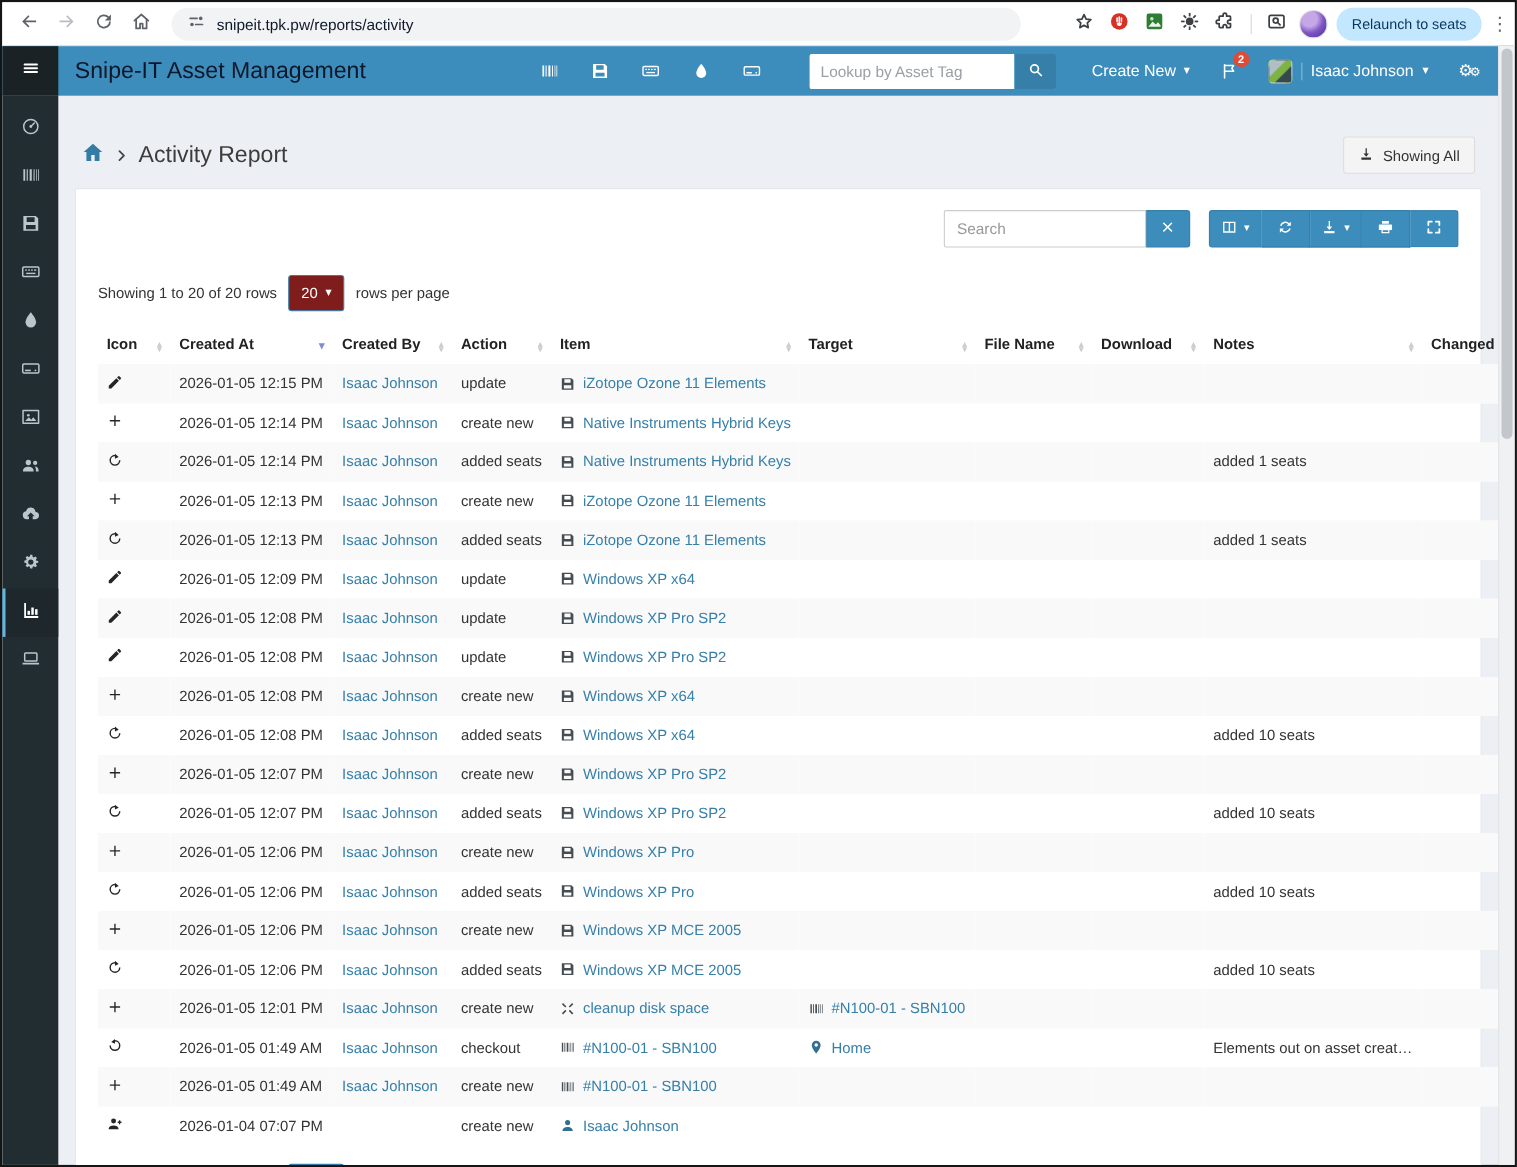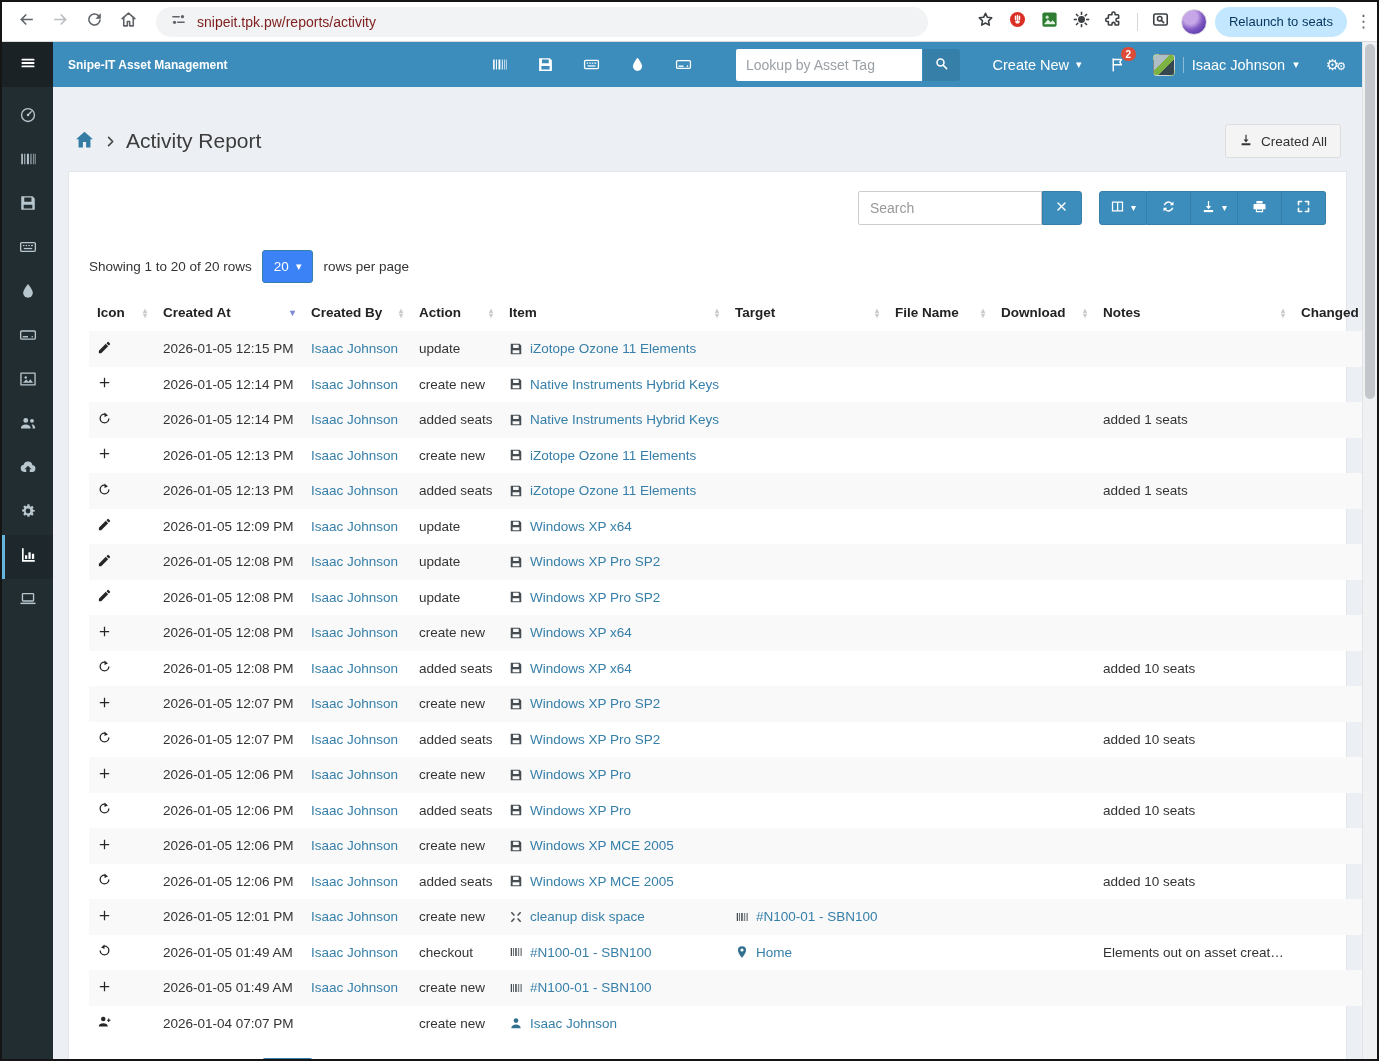--- a/index.html
+++ b/index.html
@@ -11,21 +11,21 @@
   
   .chrome { height:40px; background:#fff; border-bottom:1px solid #d9dbdd;
             display:flex; align-items:center; padding:0 8px; gap:2px; }
   .nav-btn { width:32px; height:32px; border-radius:50%; display:flex; align-items:center;
              justify-content:center; color:#5f6368; flex:none; }
   .nav-btn svg { width:19px; height:19px; }
   .nav-btn.disabled { color:#b9bdc1; }
   .omnibox { flex:none; width:772px; height:30px; background:#f1f3f4; border-radius:15px;
              display:flex; align-items:center; padding:0 14px; gap:10px; color:#5f6368; margin-left:10px; }
   .omnibox .oicon svg { width:17px; height:17px; }
-  .omnibox .url { color:#7f1d1d; font-size:14px; white-space:nowrap; }
+  .omnibox .url { color:#0f172a; font-size:14px; white-space:nowrap; }
   .chrome-right { display:flex; align-items:center; margin-left:8px; gap:8px; flex:1; justify-content:flex-end; }
   .ext { width:24px; height:24px; display:flex; align-items:center; justify-content:center; color:#3c4043; flex:none; }
   .ext svg { width:19px; height:19px; }
   .chrome-div { width:1px; height:18px; background:#d5d7d9; margin:0 3px; flex:none; }
   .chrome-avatar { width:26px; height:26px; border-radius:50%; flex:none;
         background:radial-gradient(circle at 35% 30%, #c7a6e8 0 30%, #7e57c2 55%, #4527a0); border:1px solid #e0e0e0; }
   .relaunch { height:30px; background:#c2e7ff; color:#07355c; border:none; border-radius:15px;
               padding:0 14px; font-size:13px; display:flex; align-items:center; white-space:nowrap;
               font-family:"Liberation Sans", sans-serif; }
   .kebab { color:#5f6368; font-size:17px; width:14px; text-align:center; flex:none; }
@@ -34,22 +34,22 @@
   .app { position:relative; height:calc(100% - 40px); padding-right:15px; }
   .scrollbar { position:absolute; top:0; right:0; width:15px; height:100%;
                background:#eff1f2; border-left:1px solid #e1e3e5; }
   .scroll-thumb { position:absolute; top:2px; left:2px; right:2px; height:355px;
                   background:#c3c7cb; border-radius:7px; }
 
   .navbar { height:45px; display:flex; align-items:stretch; background:#3c8dbc; }
   .logo-sq { width:51px; background:#1a2226; color:#fff; display:flex; align-items:center;
              justify-content:center; flex:none; }
   .logo-sq svg { width:18px; height:18px; }
-  .brand { color:#ffffff; font-size:12px; display:flex; align-items:center; padding-left:15px;
-           white-space:nowrap; width:272px; flex:none;font-weight:bold; }
+  .brand { color:#0f172a; font-size:21px; display:flex; align-items:center; padding-left:15px;
+           white-space:nowrap; width:272px; flex:none; }
   .quick { display:flex; align-items:center; gap:29px; margin-left:166px; color:#fff; flex:none; }
   .quick .qicon svg { width:17px; height:17px; display:block; }
   .topsearch { display:flex; align-items:center; margin-left:44px; flex:none;border-radius:17px; }
   .topsearch input { width:186px; height:32px; border:none; outline:none; padding:0 10px;
                      font-size:14px; color:#333; border-radius:2px 0 0 2px;
                      font-family:"Liberation Sans", sans-serif; }
   .topsearch input::placeholder { color:#9aa0a6; }
   .topsearch button { width:37px; height:32px; background:#367fa9; border:none; color:#fff;
                       border-radius:0 3px 3px 0; margin-left:1px; display:flex; align-items:center; justify-content:center; }
   .topsearch button svg { width:15px; height:15px; }
@@ -102,27 +102,27 @@
   .btn-group .tbtn { min-width:44px; height:34px; background:#3c8dbc; border:1px solid #367fa9;
                      border-left-width:0; color:#fff; display:flex; align-items:center;
                      justify-content:center; gap:6px; padding:0 10px; }
   .btn-group .tbtn:first-child { border-left-width:1px; border-radius:3px 0 0 3px; }
   .btn-group .tbtn:last-child { border-radius:0 3px 3px 0; }
   .btn-group .tbtn svg { width:15px; height:15px; }
   .tbtn .caret-ch { font-size:10px; }
 
   .pg-detail { display:flex; align-items:center; gap:10px; margin:25px 0 11px; font-size:13.5px; color:#333; }
   .pg-detail.bottom { margin-top:17px; }
-  .page-size-btn { background:#3b82f6; border:1px solid #367fa9; color:#fff; height:33px;
+  .page-size-btn { background:#7f1d1d; border:1px solid #367fa9; color:#fff; height:33px;
                    padding:0 11px; border-radius:3px; display:flex; align-items:center; gap:7px;
                    font-size:13.5px; font-family:"Liberation Sans", sans-serif; }
 
   table { width:100%; border-collapse:collapse; table-layout:fixed; font-size:13.5px; color:#333; }
   thead th { font-weight:bold; text-align:left; padding:8px; height:37px; color:#222; }
-  .th-inner { display:flex; align-items:center; justify-content:space-between; }
+  .th-inner { display:flex; align-items:flex-end; justify-content:space-between; }
   .sorts { display:inline-flex; flex-direction:column; color:#ccc; font-size:8px; line-height:5px; margin-left:4px; }
   .sort-active { color:#7d8cd4; font-size:10px; line-height:1; margin-left:4px; }
   tbody td { padding:0 8px; height:35.5px; vertical-align:middle; overflow:hidden;
              white-space:nowrap; text-overflow:ellipsis; }
   tbody tr:nth-child(odd) { background:#f9f9f9; }
   a.lnk { color:#367fa9; text-decoration:none; cursor:pointer; }
   .row-ic { color:#262626; display:inline-flex; }
   .row-ic svg { width:15px; height:15px; }
   .item-wrap { display:flex; align-items:center; gap:7px; }
   .cell-ic { color:#454c52; display:inline-flex; flex:none; }
@@ -388,21 +388,21 @@
               <svg viewBox="0 0 24 24" fill="none" stroke="currentColor" stroke-width="3" stroke-linecap="round" stroke-linejoin="round" xmlns="http://www.w3.org/2000/svg">
                 <path d="M8.5 4.5l7.5 7.5-7.5 7.5"></path>
               </svg>
             </span>
           <span class="page-title">Activity Report</span>
           <button class="download-all">
             <span data-icon="download-icon"><svg viewBox="0 0 24 24" fill="currentColor" xmlns="http://www.w3.org/2000/svg">
                   <path d="M11 3h2v8.2h3.2L12 16.2 7.8 11.2H11z"></path>
                   <path d="M4.5 17.6h15V21h-15z"></path>
                 </svg></span>
-            <span>Created All</span>
+            <span>Showing All</span>
           </button>
         </div>
 
         <div class="card">
           <div class="tbl-toolbar">
             <div class="srch">
               <input placeholder="Search" style="">
               <button class="clear">
                   <span data-icon="close-icon"><svg viewBox="0 0 24 24" fill="none" stroke="currentColor" stroke-width="2.6" stroke-linecap="round" stroke-linejoin="round" xmlns="http://www.w3.org/2000/svg">
                       <path d="M5.5 5.5l13 13M18.5 5.5l-13 13"></path>

